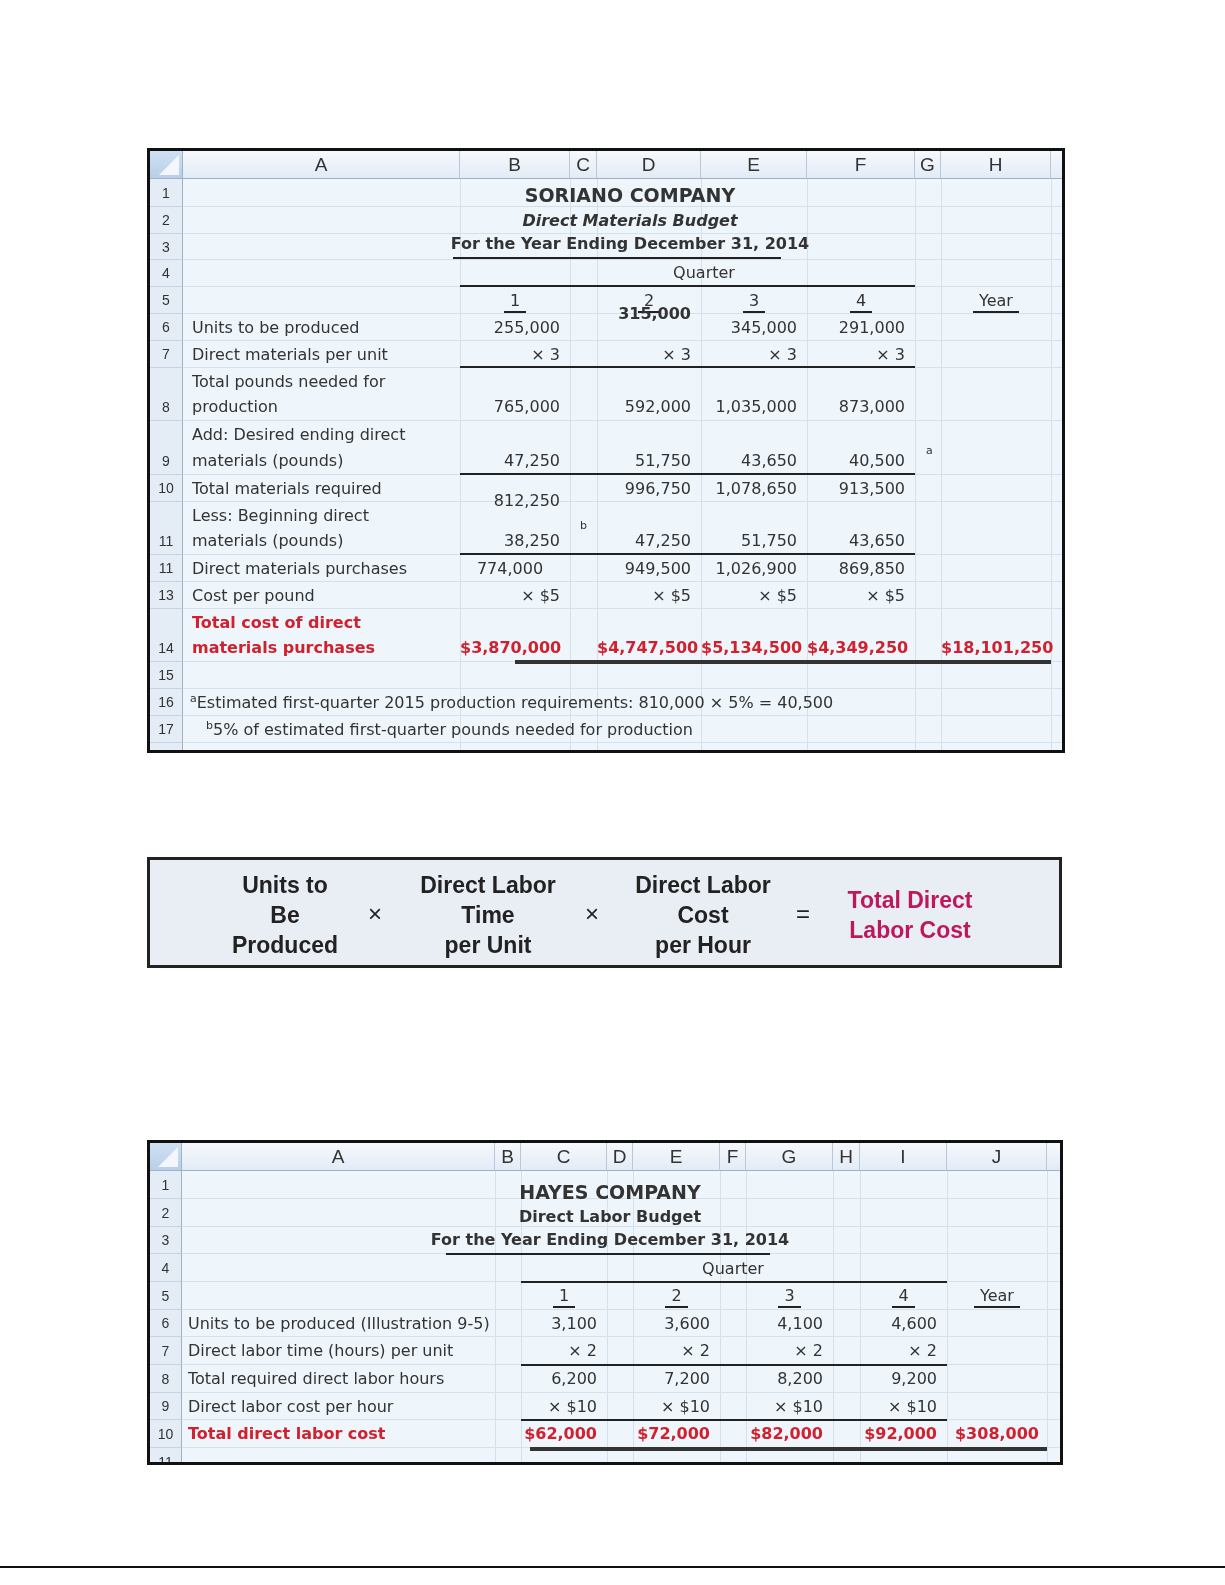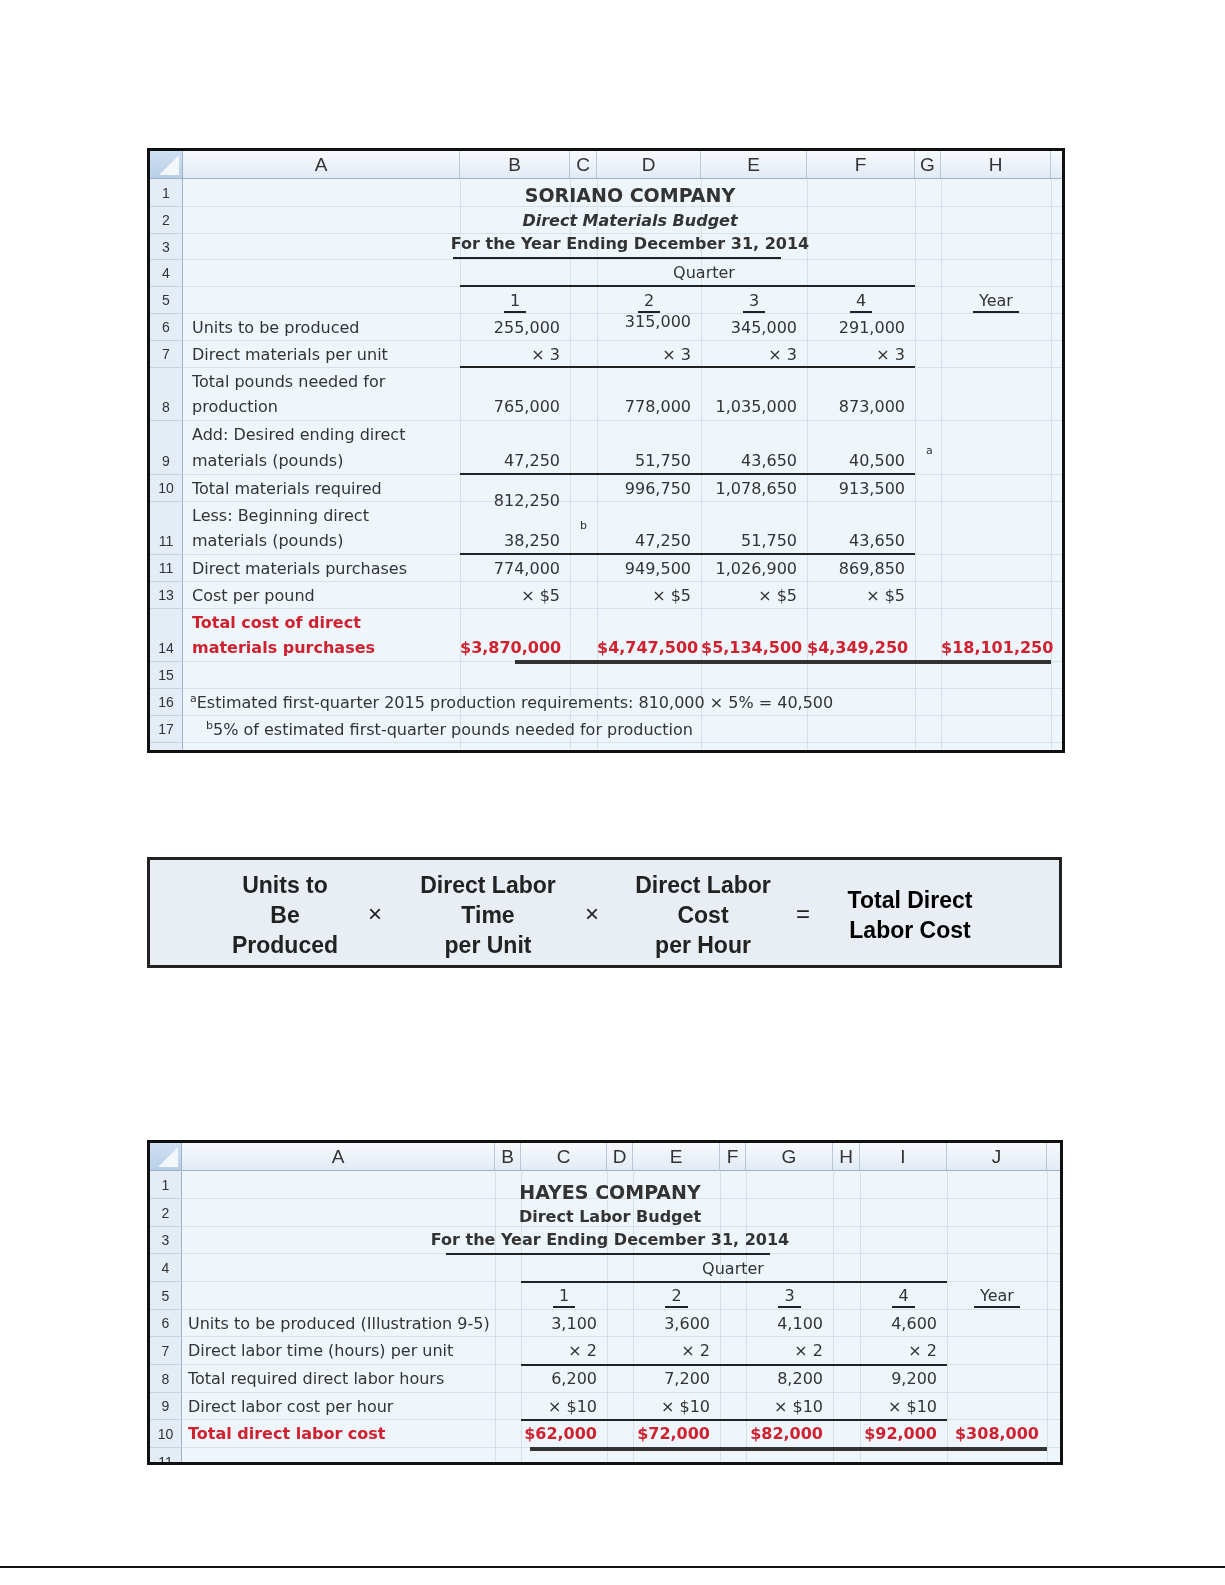--- a/index.html
+++ b/index.html
@@ -100,32 +100,32 @@
   <div class="abs line" style="left:310px; top:134px; width:455px;"></div>
 
   <div class="abs cell c" style="left:310px; top:140px; width:110px;"><span class="ul">1</span></div>
   <div class="abs cell c" style="left:447px; top:140px; width:104px;"><span class="ul">2</span></div>
   <div class="abs cell c" style="left:551px; top:140px; width:106px;"><span class="ul">3</span></div>
   <div class="abs cell c" style="left:657px; top:140px; width:108px;"><span class="ul">4</span></div>
   <div class="abs cell c" style="left:791px; top:140px; width:110px;"><span class="ul">Year</span></div>
 
   <div class="abs cell " style="left:42px; top:167px;">Units to be produced</div>
     <div class="abs cell r " style="left:310px; top:167px; width:100px;">255,000</div>
-    <div class="abs cell r " style="left:447px; top:161px; width:94px;">315,000</div>
+    <div class="abs cell r " style="left:447px; top:153px; width:94px;font-weight:bold;">315,000</div>
     <div class="abs cell r " style="left:551px; top:167px; width:96px;">345,000</div>
     <div class="abs cell r " style="left:657px; top:167px; width:98px;">291,000</div>
     <div class="abs cell " style="left:42px; top:194px;">Direct materials per unit</div>
     <div class="abs cell r " style="left:310px; top:194px; width:100px;">× 3</div>
     <div class="abs cell r " style="left:447px; top:194px; width:94px;">× 3</div>
     <div class="abs cell r " style="left:551px; top:194px; width:96px;">× 3</div>
     <div class="abs cell r " style="left:657px; top:194px; width:98px;">× 3</div>
     <div class="abs cell " style="left:42px; top:221px;">Total pounds needed for</div>
     <div class="abs cell " style="left:42px; top:246px;">production</div>
     <div class="abs cell r " style="left:310px; top:246px; width:100px;">765,000</div>
-    <div class="abs cell r " style="left:447px; top:246px; width:94px;">778,000</div>
+    <div class="abs cell r " style="left:447px; top:246px; width:94px;">592,000</div>
     <div class="abs cell r " style="left:551px; top:246px; width:96px;">1,035,000</div>
     <div class="abs cell r " style="left:657px; top:246px; width:98px;">873,000</div>
     <div class="abs cell " style="left:42px; top:274px;">Add: Desired ending direct</div>
     <div class="abs cell " style="left:42px; top:300px;">materials (pounds)</div>
     <div class="abs cell r " style="left:310px; top:300px; width:100px;">47,250</div>
     <div class="abs cell r " style="left:447px; top:300px; width:94px;">51,750</div>
     <div class="abs cell r " style="left:551px; top:300px; width:96px;">43,650</div>
     <div class="abs cell r " style="left:657px; top:300px; width:98px;">40,500</div>
     <div class="abs cell" style="left:776px; top:293px; font-size:11px;">a</div>
     <div class="abs cell " style="left:42px; top:328px;">Total materials required</div>
@@ -134,21 +134,21 @@
     <div class="abs cell r " style="left:551px; top:328px; width:96px;">1,078,650</div>
     <div class="abs cell r " style="left:657px; top:328px; width:98px;">913,500</div>
     <div class="abs cell " style="left:42px; top:355px;">Less: Beginning direct</div>
     <div class="abs cell " style="left:42px; top:380px;">materials (pounds)</div>
     <div class="abs cell r " style="left:310px; top:380px; width:100px;">38,250</div>
     <div class="abs cell r " style="left:447px; top:380px; width:94px;">47,250</div>
     <div class="abs cell r " style="left:551px; top:380px; width:96px;">51,750</div>
     <div class="abs cell r " style="left:657px; top:380px; width:98px;">43,650</div>
     <div class="abs cell" style="left:430px; top:368px; font-size:11px;">b</div>
     <div class="abs cell " style="left:42px; top:408px;">Direct materials purchases</div>
-    <div class="abs cell r " style="left:310px; top:408px; width:100px;">774,000</div>
+    <div class="abs cell r " style="left:310px; top:408px; width:100px;text-align:center;">774,000</div>
     <div class="abs cell r " style="left:447px; top:408px; width:94px;">949,500</div>
     <div class="abs cell r " style="left:551px; top:408px; width:96px;">1,026,900</div>
     <div class="abs cell r " style="left:657px; top:408px; width:98px;">869,850</div>
     <div class="abs cell " style="left:42px; top:435px;">Cost per pound</div>
     <div class="abs cell r " style="left:310px; top:435px; width:100px;">× $5</div>
     <div class="abs cell r " style="left:447px; top:435px; width:94px;">× $5</div>
     <div class="abs cell r " style="left:551px; top:435px; width:96px;">× $5</div>
     <div class="abs cell r " style="left:657px; top:435px; width:98px;">× $5</div>
     <div class="abs cell red" style="left:42px; top:462px;">Total cost of direct</div>
     <div class="abs cell red" style="left:42px; top:487px;">materials purchases</div>
@@ -179,21 +179,21 @@
       <div>Time</div>
       <div>per Unit</div>
   </div>
   <div class="f-op" style="left:435px; top:40px;">×</div>
   <div class="f-item" style="left:463px; top:10px; width:180px;">
     <div>Direct Labor</div>
       <div>Cost</div>
       <div>per Hour</div>
   </div>
   <div class="f-op" style="left:646px; top:40px;">=</div>
-  <div class="f-item" style="left:680px; top:25px; width:160px; color:#000000;">
+  <div class="f-item" style="left:680px; top:25px; width:160px; color:#be185d;">
     <div>Total Direct</div>
       <div>Labor Cost</div>
   </div>
 </div>
 
 <div class="sheet" style="left:147px; top:1140px; width:916px; height:325px;">
   <div class="abs corner" style="left:0; top:0; width:32px; height:28px;"></div>
   <div class="abs colhead" style="left:32px; top:0; width:313px; height:28px;">A</div>
   <div class="abs colhead" style="left:345px; top:0; width:26px; height:28px;">B</div>
   <div class="abs colhead" style="left:371px; top:0; width:86px; height:28px;">C</div>

